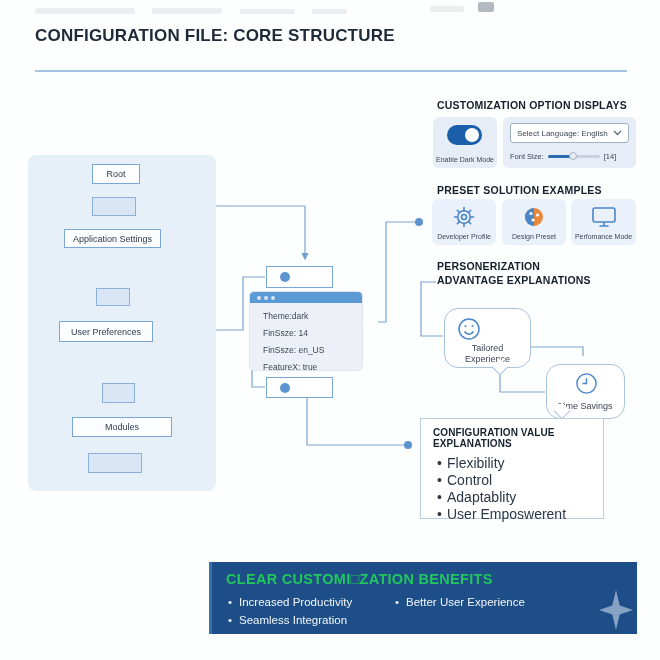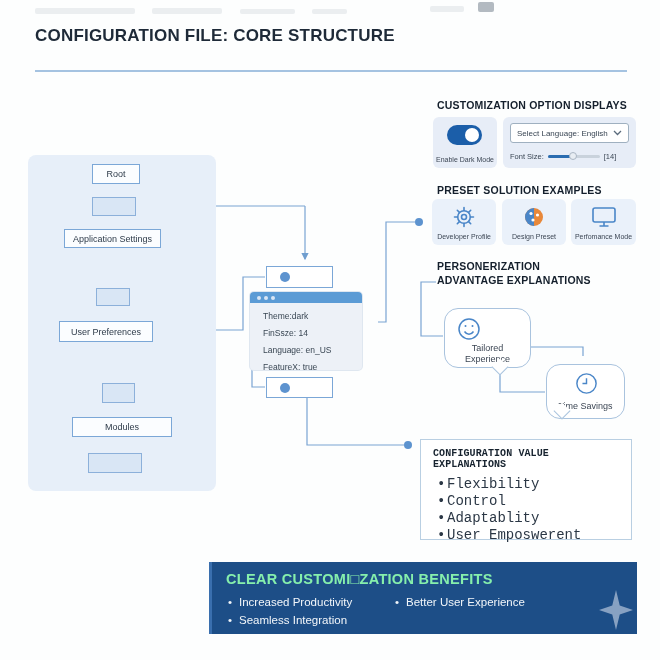--- a/index.html
+++ b/index.html
@@ -47,21 +47,21 @@
   .tail{width:11px;height:11px;background:#ffffff;border-right:1.5px solid #a9c3de;border-bottom:1.5px solid #a9c3de;
         transform:rotate(45deg);}
   
   .valbox{background:#ffffff;border:1.5px solid #b9cfe2;box-sizing:border-box;padding:8px 12px 0 12px;}
   .valbox .vt{font-size:10px;font-weight:bold;color:#16222e;margin-bottom:6px;letter-spacing:.1px;}
   .vli{font-size:14px;color:#2b3745;line-height:17px;padding-left:14px;position:relative;}
   .vli::before{content:"•";position:absolute;left:4px;color:#2b3745;}
   
   .banner{background:#1d4e87;}
   .banner .stripe{position:absolute;left:0;top:0;bottom:0;width:3px;background:#3a6fae;}
-  .banner .bt{position:absolute;left:17px;top:9px;font-size:14.5px;font-weight:bold;color:#86efac;letter-spacing:.3px;}
+  .banner .bt{position:absolute;left:17px;top:9px;font-size:14.5px;font-weight:bold;color:#22c55e;letter-spacing:.3px;}
   .bli{font-size:11.5px;color:#f2f6fa;line-height:18px;padding-left:13px;position:relative;}
   .bli::before{content:"•";position:absolute;left:2px;}
   .diamond{clip-path:polygon(50% 0%,61% 39%,100% 50%,61% 61%,50% 100%,39% 61%,0% 50%,39% 39%);
            background:#93abc9;opacity:.9;}
   svg.wire{position:absolute;left:0;top:0;pointer-events:none;}
 </style>
 </head>
 <body>
 
 <div class="canvas">
@@ -135,21 +135,21 @@
 
   <div class="abs codewin" style="left:250px;top:292px;width:112px;height:78px;">
     <div class="codebar">
       <i style="left:7px;"></i>
       <i style="left:14px;"></i>
       <i style="left:21px;"></i>
     </div>
     <div class="codebody">
       <div>Theme:dark</div>
       <div>FinSsze: 14</div>
-      <div>Language: en_US</div>
+      <div>FinSsze: en_US</div>
       <div>FeatureX: true</div>
     </div>
   </div>
 
   <div class="abs h-right" style="left:437px;top:99px;">CUSTOMIZATION OPTION DISPLAYS</div>
 
   <div class="abs card" style="left:433px;top:117px;width:64px;height:51px;">
     <div class="toggle">
         <i></i>
       </div>
@@ -234,21 +234,21 @@
     <svg class="abs" style="left:27px;top:6px;" width="25" height="25" viewBox="0 0 26 26">
       <g stroke="#4a86c8" stroke-width="1.5" fill="none">
         <circle cx="13" cy="13" r="10"></circle>
         <path d="M13 7.5 V13 H8.8"></path>
       </g>
     </svg>
     <div class="txt" style="top:36px;">Time Savings</div>
   </div>
   <div class="abs tail" style="left:556px;top:405px;"></div>
 
-  <div class="abs valbox" style="left:420px;top:439px;width:212px;height:101px;font-family:Liberation Mono, monospace;">
+  <div class="abs valbox" style="left:420px;top:418px;width:184px;height:101px;">
     <div class="vt">CONFIGURATION VALUE EXPLANATIONS</div>
     <div class="vli">Flexibility</div>
     <div class="vli">Control</div>
     <div class="vli">Adaptablity</div>
     <div class="vli">User Emposwerent</div>
   </div>
 
   <div class="abs banner" style="left:209px;top:562px;width:428px;height:72px;">
     <div class="stripe"></div>
     <div class="bt">CLEAR CUSTOMI□ZATION BENEFITS</div>

